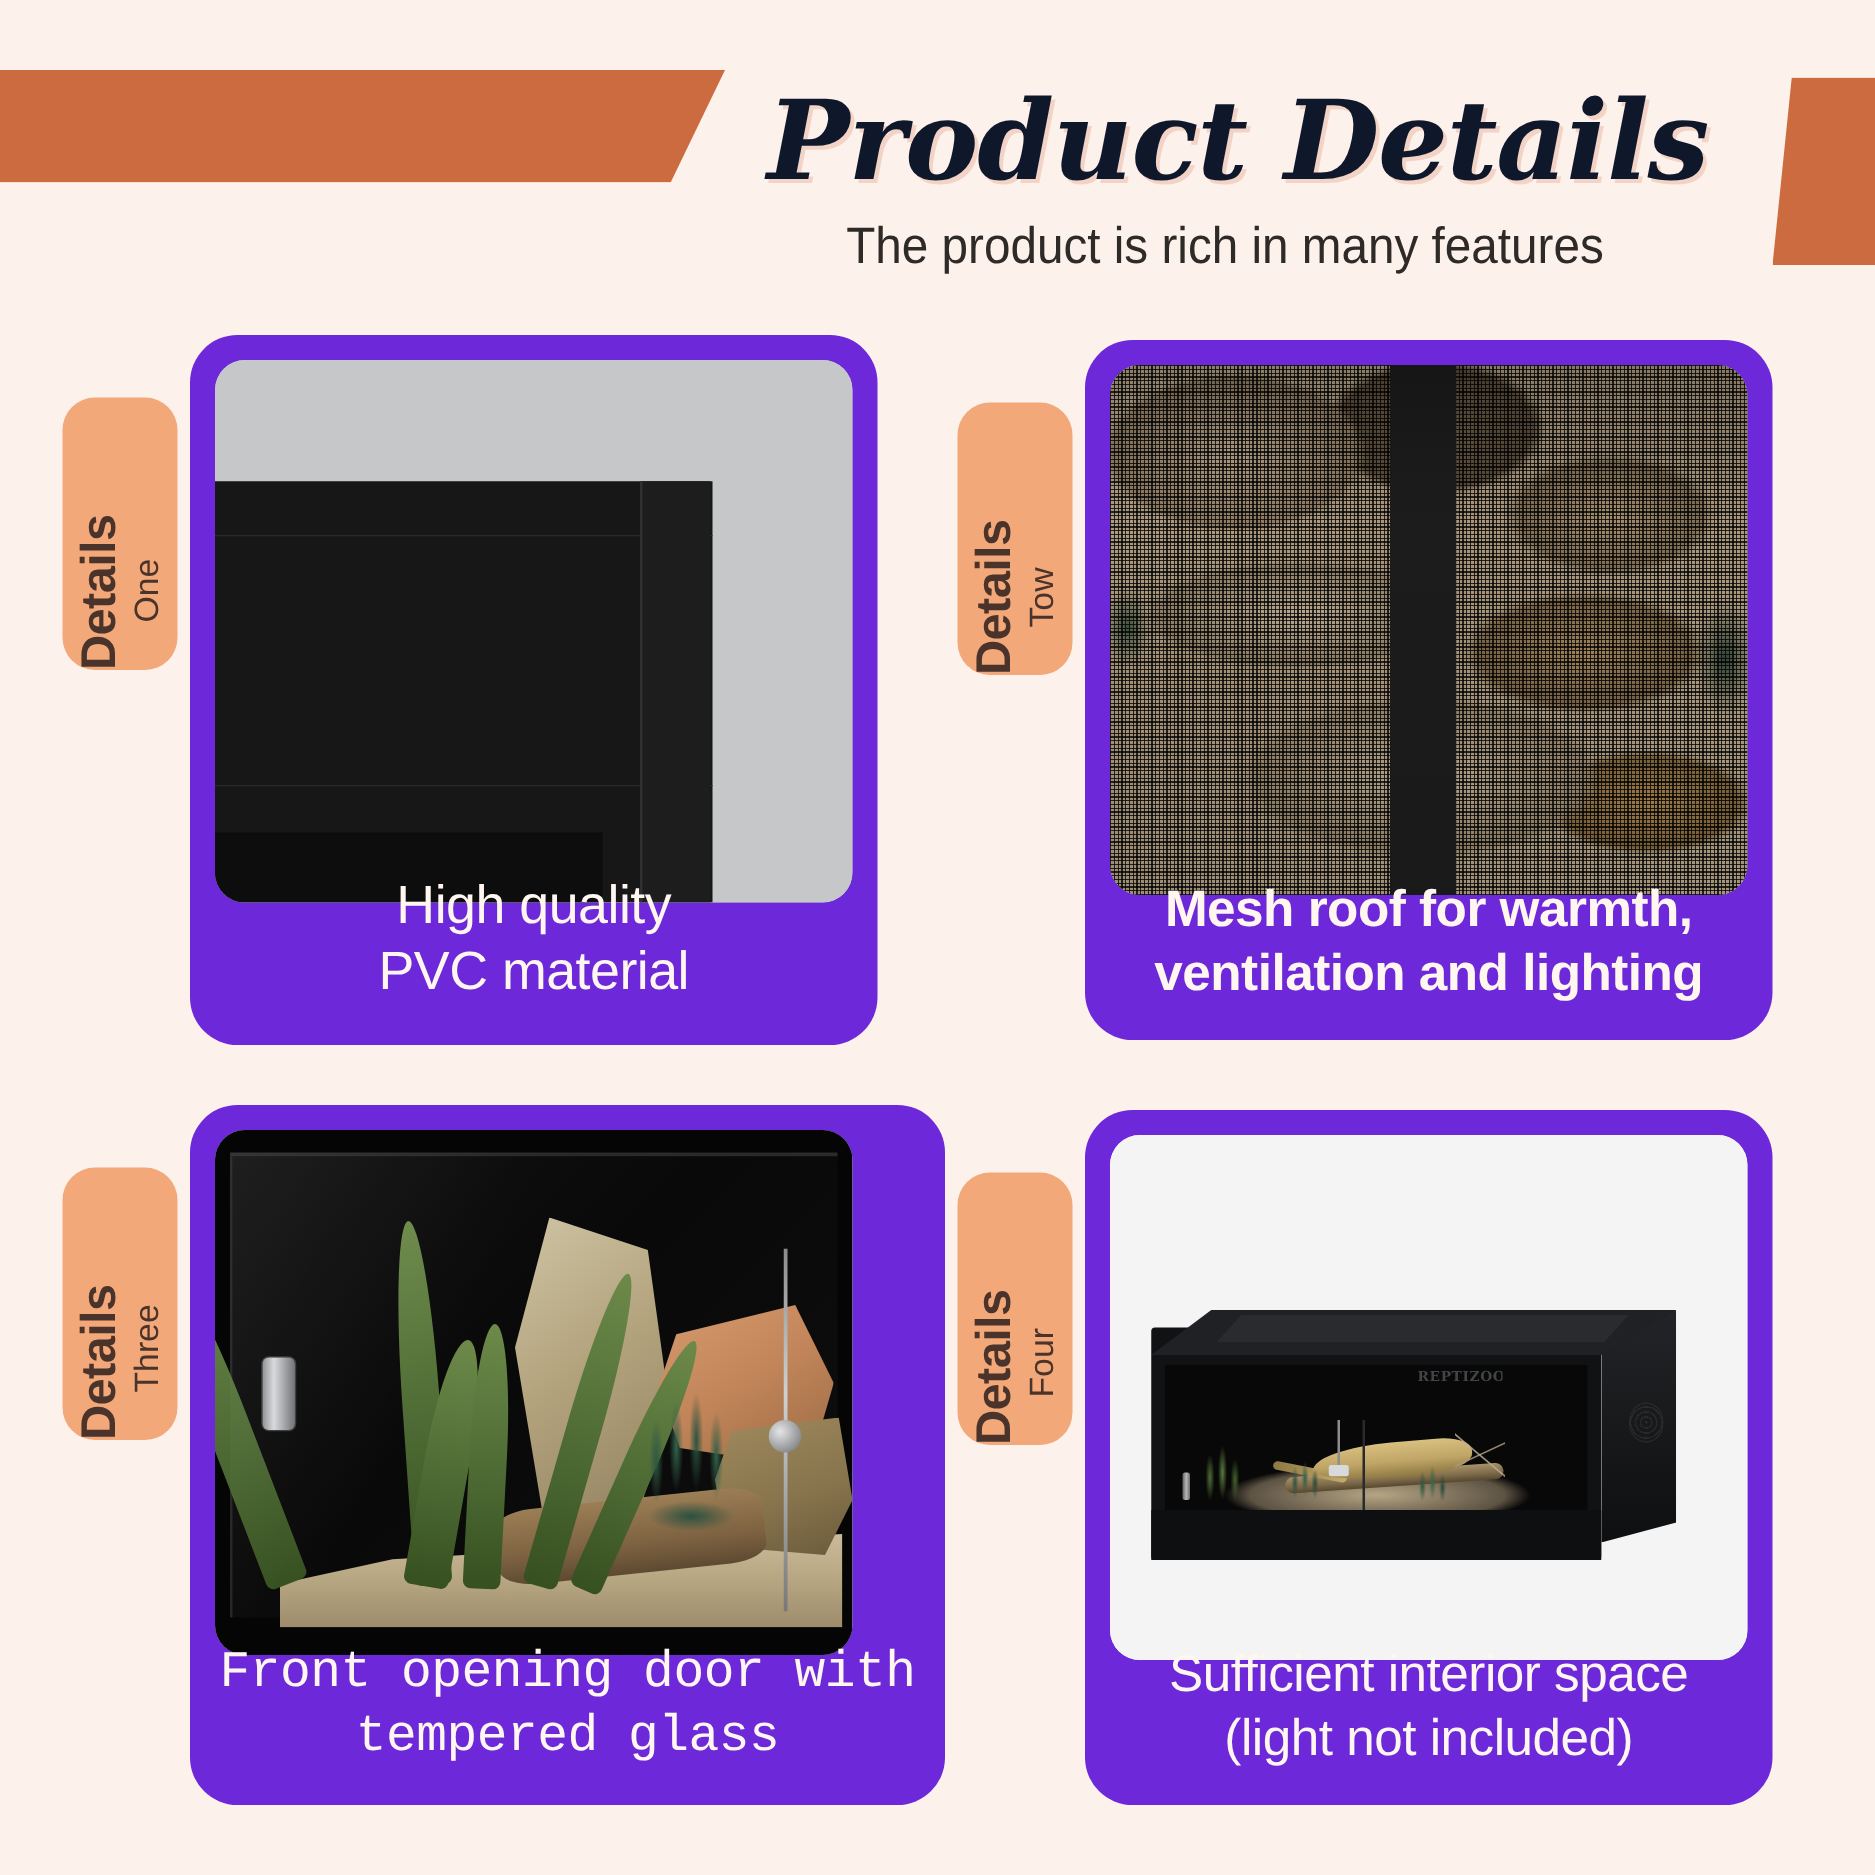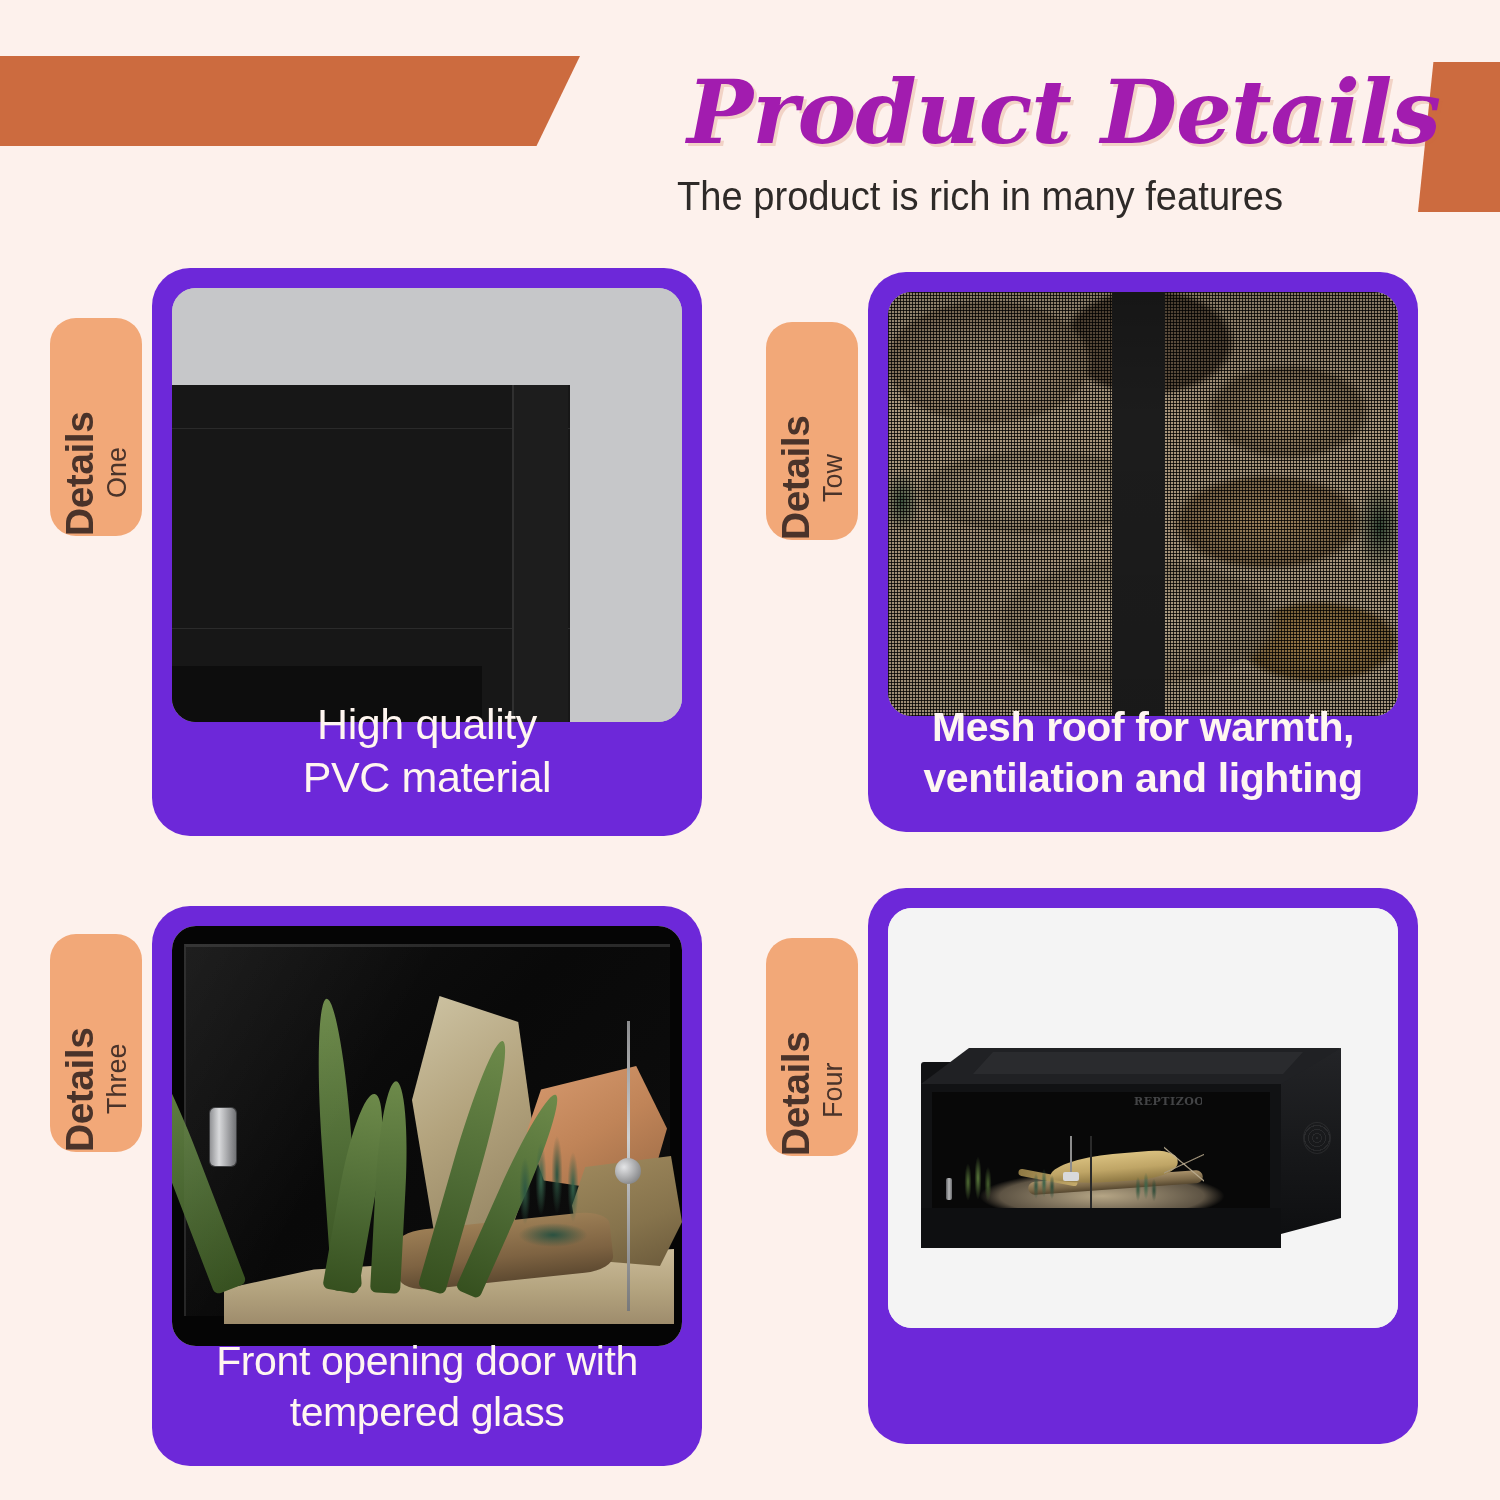--- a/index.html
+++ b/index.html
@@ -27,22 +27,22 @@
     clip-path: polygon(14% 0, 100% 0, 100% 100%, 0 100%);
   }
 
   #page-title{
     position:absolute; left:540px; top:58px;
     width:900px; height:110px;
     font-family:"DejaVu Serif", serif;
     font-weight:bold; font-style:italic;
     font-size:88px; line-height:108px;
     letter-spacing:-1px;
-    color:#a21caf;
-    text-align:right;
+    color:#0f172a;
+    text-align:center;
     white-space:nowrap;
     text-shadow: 3px 3px 0 rgba(204,107,63,0.22);
   }
   #page-subtitle{
     position:absolute; left:540px; top:172px;
     width:880px;
     font-family:"Liberation Sans", sans-serif;
     font-size:41px; line-height:48px;
     color:#2E2A28;
     text-align:center;
@@ -53,21 +53,21 @@
 
   
   .card{
     position:absolute;
     background:#6d28d9;
     border-radius:38px;
     overflow:hidden;
   }
   #card-1{ left:152px; top:268px;  width:550px; height:568px; }
   #card-2{ left:868px; top:272px;  width:550px; height:560px; }
-  #card-3{ left:152px; top:906px;  width:550px; height:560px; }
+  #card-3{ left:152px; top:884px;  width:604px; height:560px;font-family:Liberation Mono, monospace; }
   #card-4{ left:868px; top:888px;  width:550px; height:556px; }
 
   .card-photo{
     position:absolute; left:20px; top:20px;
     width:510px;
     border-radius:24px;
     overflow:hidden;
     background:#C9CACC;
   }
   #card-1 .card-photo{ height:434px; }
@@ -512,13 +512,14 @@
       </div>
       <div id="tank-bottom"></div>
       <div id="tank-top">
         <div id="tank-top-mesh"></div>
       </div>
       <div id="tank-logo">REPTIZOO</div>
       <div id="tank-vent"></div>
 
     </div>
   </div>
+  <div class="card-caption">Sufficient interior space<br>(light not included)</div>
 </div>
 
 </body></html>

